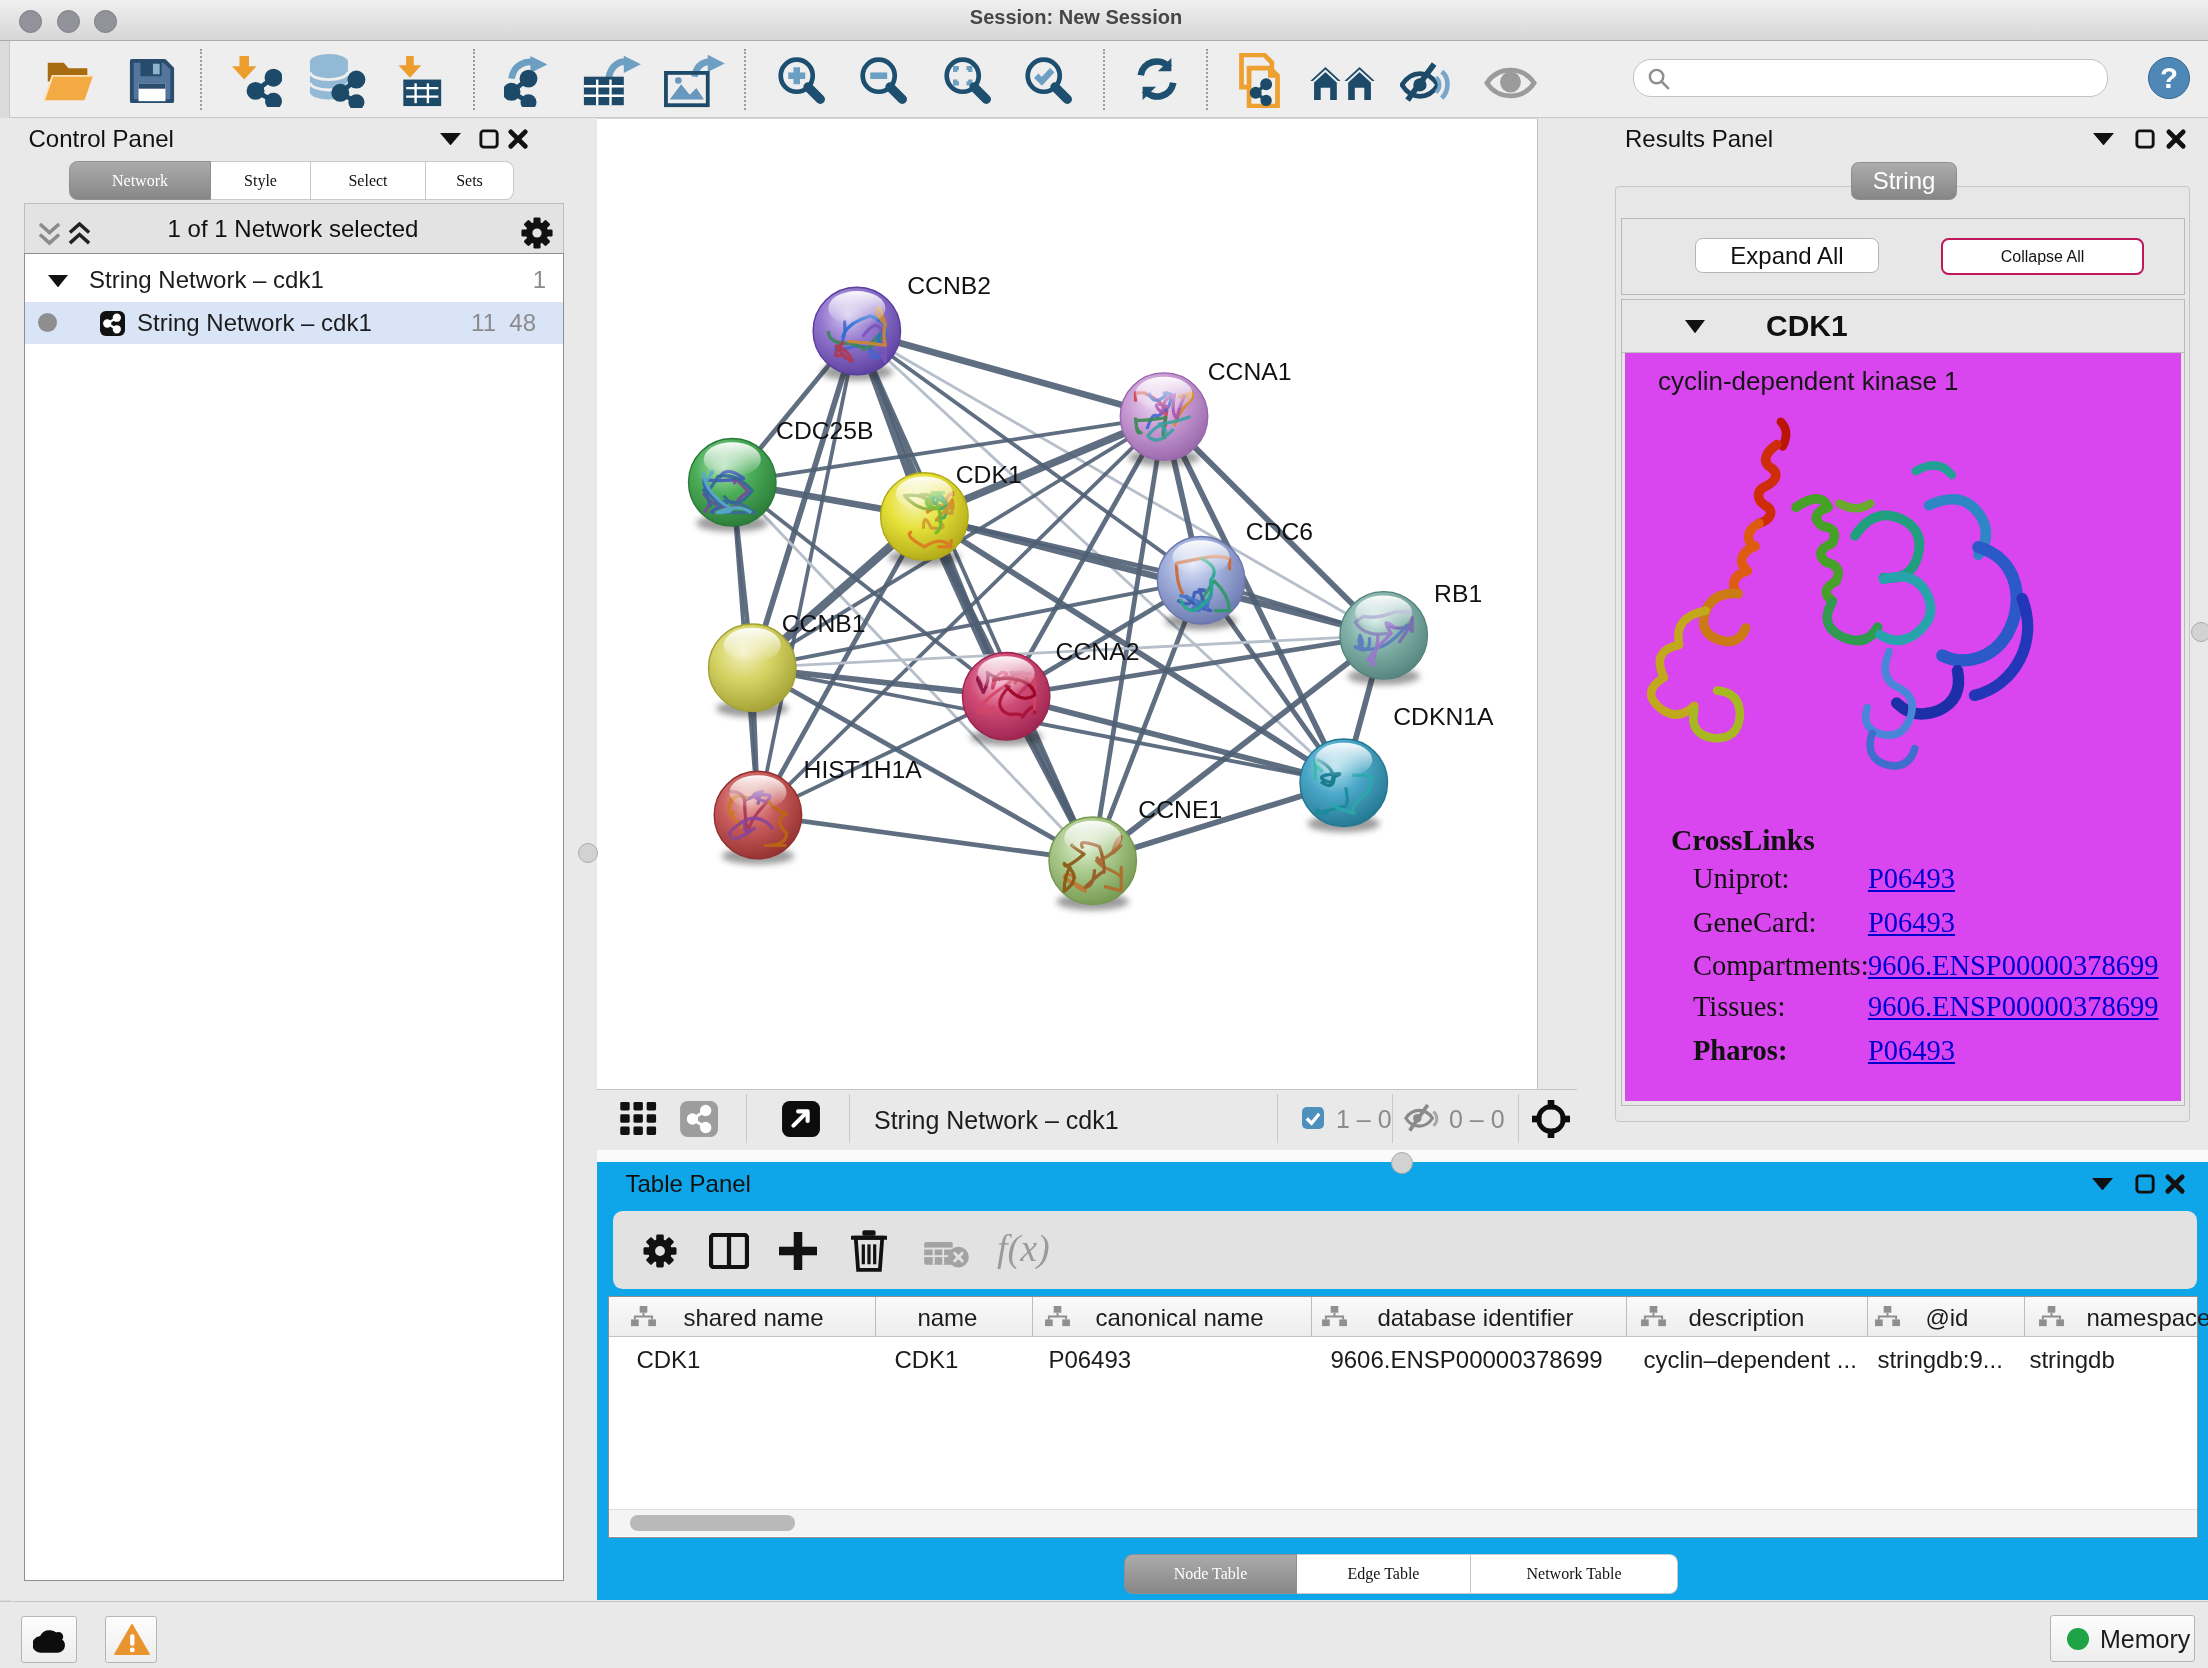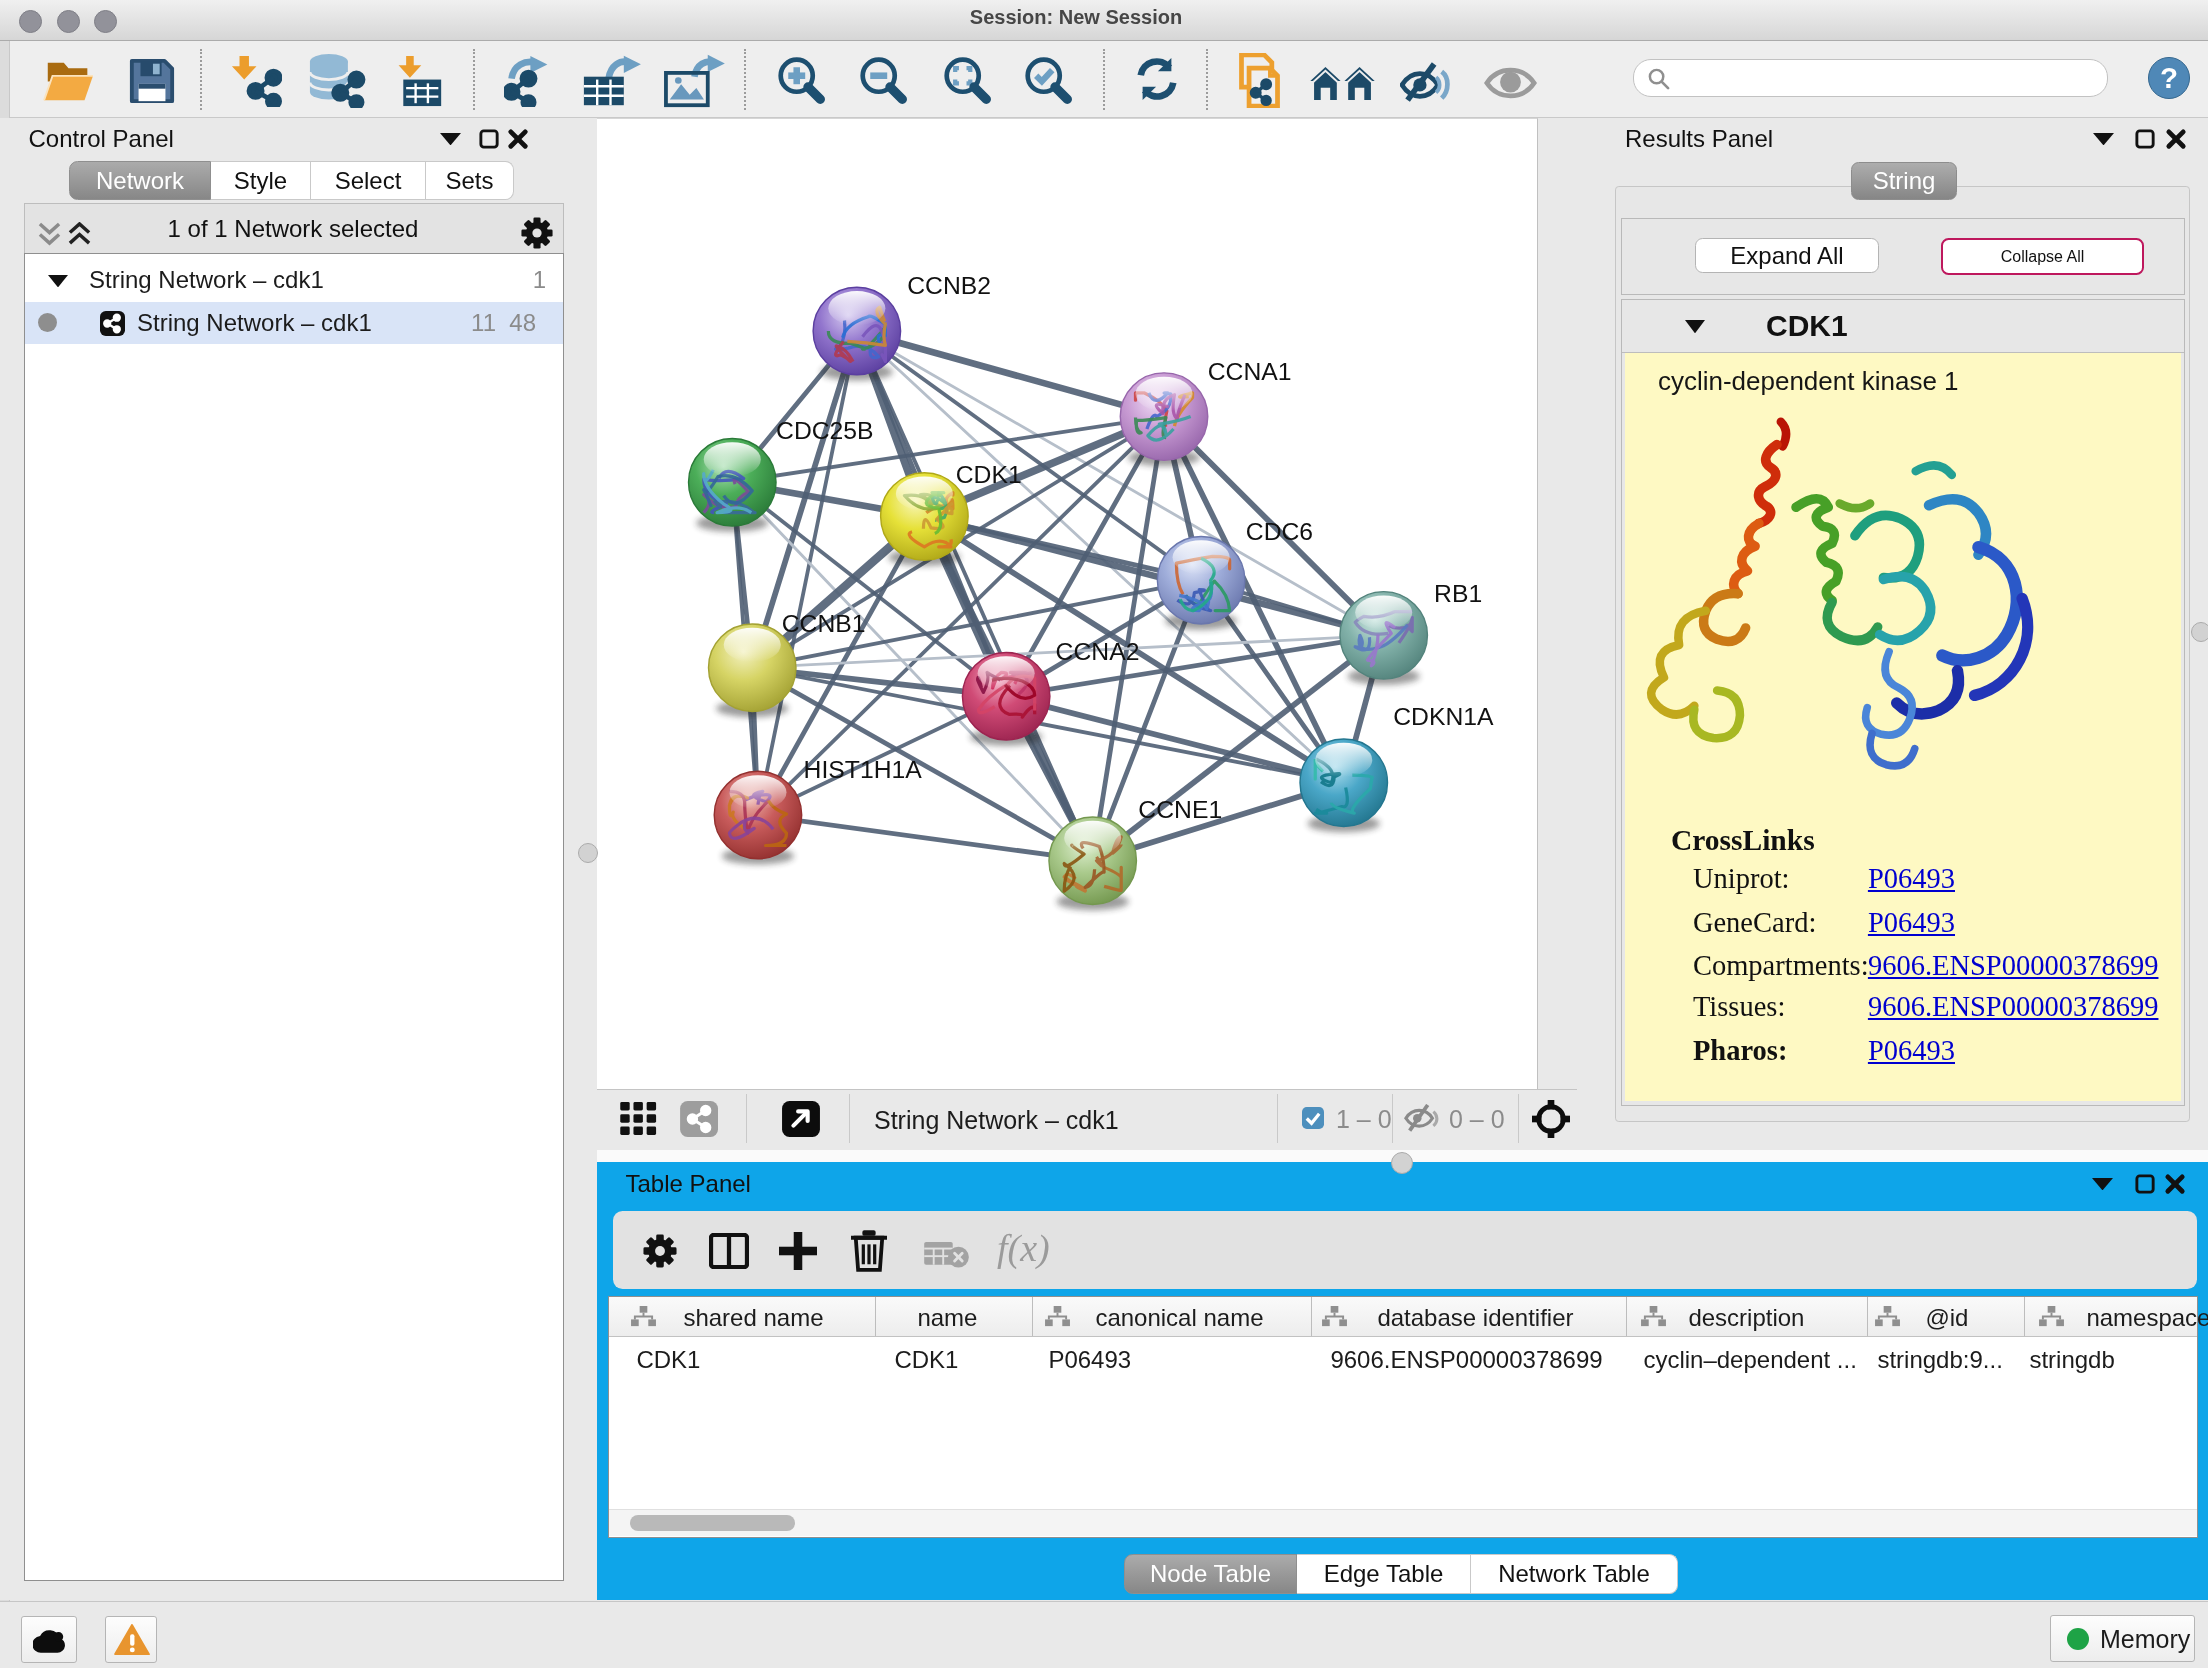--- a/index.html
+++ b/index.html
@@ -4,22 +4,22 @@
 <style>
   html,body{margin:0;padding:0;}
   body{width:2208px;height:1668px;overflow:hidden;background:#e9e9e9;
        font-family:"Liberation Sans",sans-serif;-webkit-font-smoothing:antialiased;}
   .abs{position:absolute;}
   .txt{position:absolute;color:#1c1c1c;font-size:24px;white-space:nowrap;}
   .gtxt{position:absolute;color:#8b8b8b;font-size:24px;white-space:nowrap;}
   .hdr{position:absolute;color:#111;font-size:24px;white-space:nowrap;}
   .serif{font-family:"Liberation Serif",serif;}
   .seg{position:absolute;display:flex;}
-  .seg .tb{font-size:24px;color:#111;background:#fff;border:1px solid #c9c9c9;border-left:none;
-      display:flex;align-items:center;justify-content:center;}
+  .seg .tb{font-size:16px;color:#111;background:#fff;border:1px solid #c9c9c9;border-left:none;
+      display:flex;align-items:center;justify-content:center;font-family:Liberation Serif, serif;}
   .seg .tb.first{border-left:1px solid #c9c9c9;border-radius:8.6px 0 0 8.6px;}
   .seg .tb.last{border-radius:0 8.6px 8.6px 0;}
   .seg .tb.sel{background:linear-gradient(#ababab,#878787);color:#fff;border-color:#8f8f8f;}
   .vsep{position:absolute;width:0;border-left:2.9px dotted #9b9b9b;}
 </style>
 </head>
 <body>
 
 <div class="abs" style="left:0;top:0;width:2208px;height:40px;background:linear-gradient(#f0f0f0,#d6d6d6);border-bottom:1px solid #ababab;">
   <div class="abs" style="left:19px;top:9.5px;width:21px;height:21px;border-radius:50%;background:#92929a;border:1px solid #7f7f87;"></div>
@@ -602,21 +602,21 @@
          font-size:16px;color:#111;text-align:center;line-height:33px;margin-left:27px;">Collapse All</div>
   </div>
 
   <div class="abs" style="left:42px;top:181px;width:562px;height:805px;border:1px solid #b9b9b9;">
     <div class="abs" style="left:0;top:0;width:100%;height:52px;border-bottom:1px solid #bdbdbd;">
       <svg class="abs" style="left:63px;top:20px;" width="20" height="13.3" viewBox="0 0 21 14">
           <polygon points="0,0 21,0 10.5,14" fill="#111"></polygon>
         </svg>
       <div class="abs" style="left:144px;top:8.6px;font-size:30px;font-weight:700;color:#111;">CDK1</div>
     </div>
-    <div class="abs" style="left:2.9px;top:53px;width:556px;height:748px;background:#fef9c3;">
+    <div class="abs" style="left:2.9px;top:53px;width:556px;height:748px;background:#d946ef;">
       <div class="abs" style="left:33px;top:13.3px;font-size:26px;color:#161616;">cyclin-dependent kinase 1</div>
 
       <svg class="abs" style="left:19px;top:59px;" width="418" height="390" viewBox="0 0 440 410">
         <g fill="none" stroke-linecap="round" stroke-linejoin="round">
           <path d="M146 36 q8 -16 -2 -26" stroke="#b91405" stroke-width="9"></path>
           <path d="M140 34 c-12 8 -16 18 -7 24 c10 6 6 15 -5 20 c-12 6 -8 16 1 21 c9 6 3 15 -8 18" stroke="#cf2d0a" stroke-width="10"></path>
           <path d="M121 117 c-14 8 -14 20 -4 24 c-16 6 -18 18 -8 26 c-16 4 -18 16 -10 24" stroke="#dd5c12" stroke-width="10"></path>
           <path d="M99 191 q-26 -2 -34 18 q-8 22 12 30 q22 8 30 -12" stroke="#cb7a16" stroke-width="10"></path>
           <path d="M65 209 q-34 6 -28 36 q-30 6 -16 34 q-26 16 -2 34 q18 12 34 -4" stroke="#c2a81c" stroke-width="9"></path>
           <path d="M53 313 q-6 26 20 30 q26 2 28 -24 q0 -24 -24 -26" stroke="#a8b822" stroke-width="9"></path>

